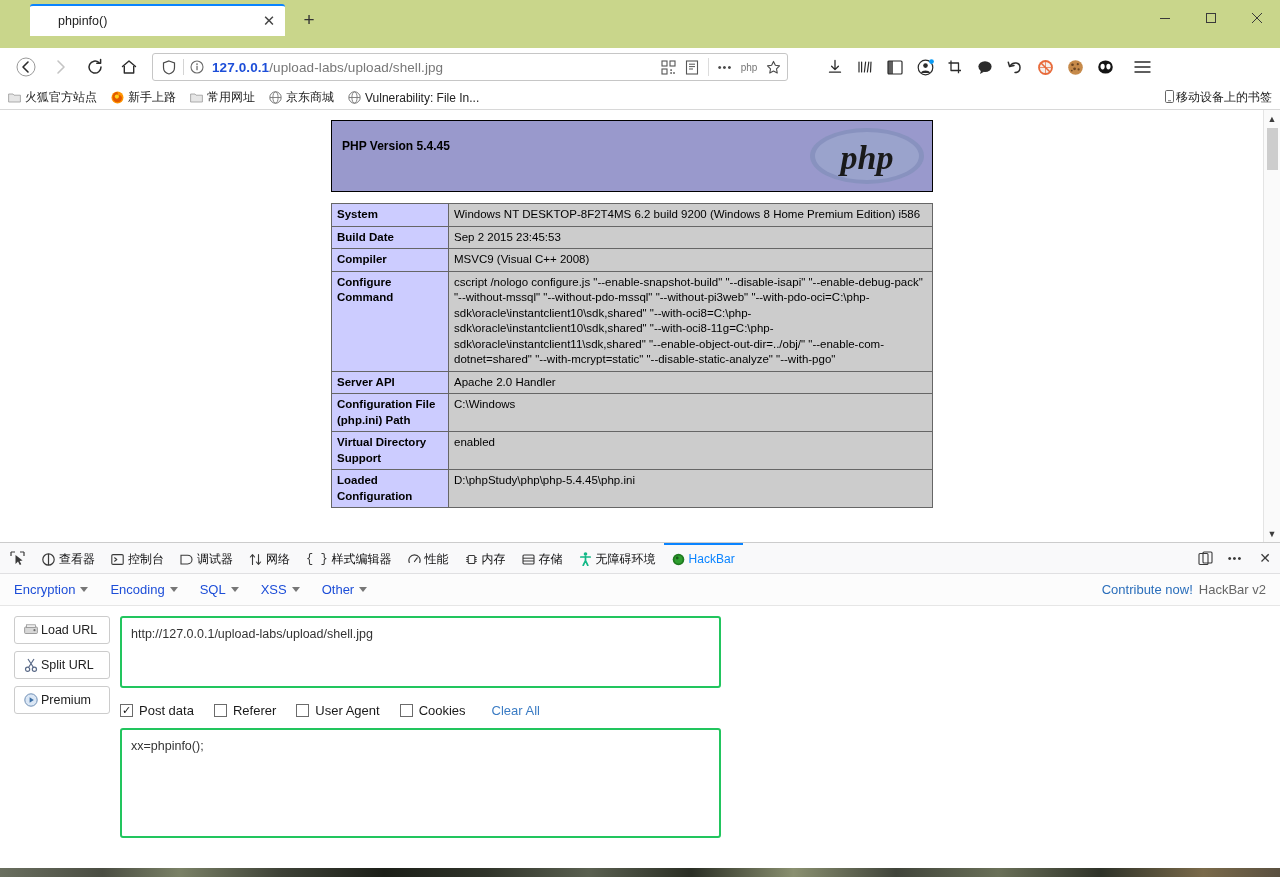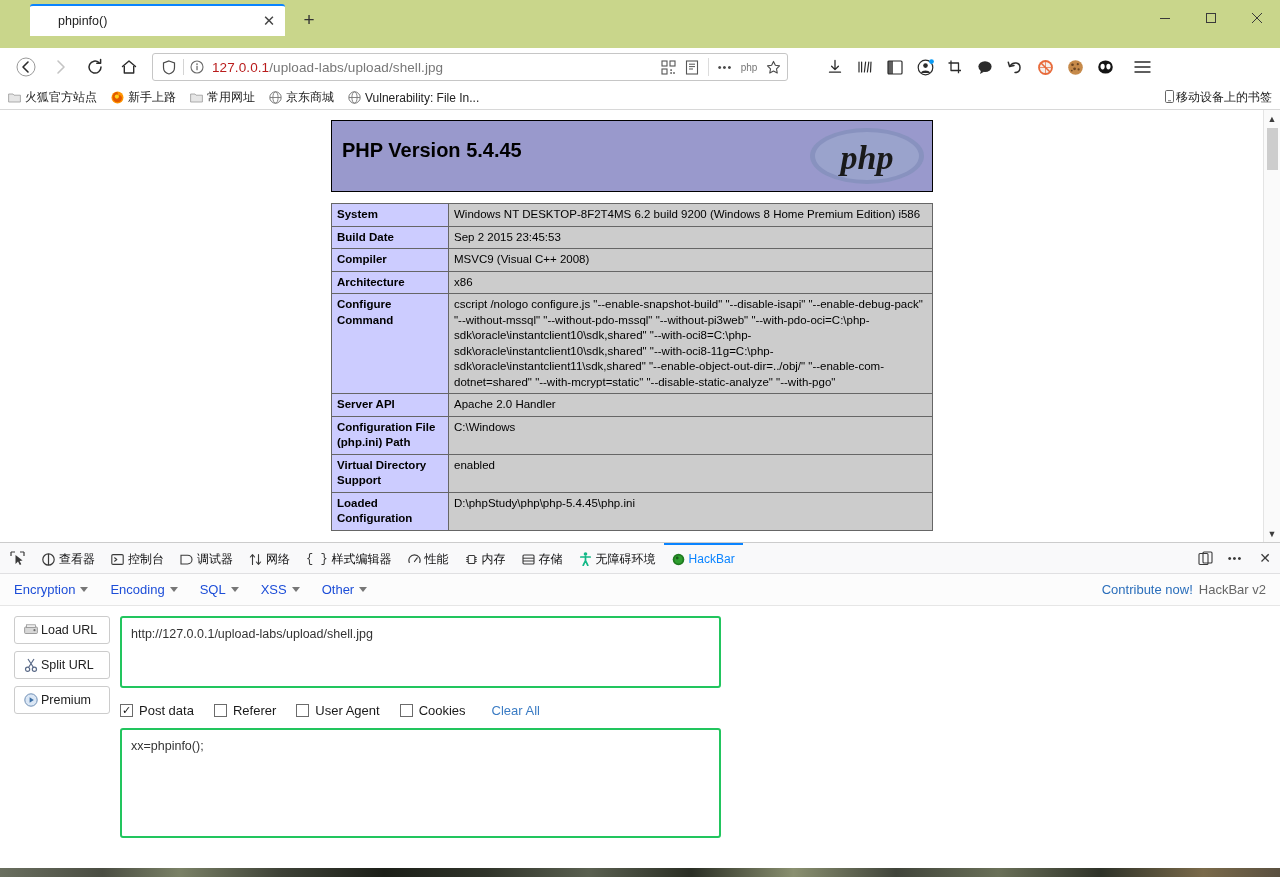--- a/index.html
+++ b/index.html
@@ -67,21 +67,21 @@
     display:flex;align-items:center;padding:0 2px;box-sizing:border-box;
     max-width:636px;
   }
   #urlbar-shield{width:28px;display:flex;align-items:center;justify-content:center;}
   #urlbar-sep{width:1px;height:16px;background:#d4d4d4;}
   #urlbar-info{width:26px;display:flex;align-items:center;justify-content:center;}
   #url-text{
     flex:1;font-size:13.5px;color:#777;white-space:nowrap;overflow:hidden;
     padding-left:2px;letter-spacing:0.1px;
   }
-  #url-text b{color:#b91c1c;font-weight:400;}
+  #url-text b{color:#1d4ed8;font-weight:700;}
   .url-right-icon{width:24px;height:24px;display:flex;align-items:center;justify-content:center;}
   #urlbar-actions{display:flex;align-items:center;}
   #urlbar-divider{width:1px;height:18px;background:#dcdcdc;margin:0 4px;}
   #toolbar-icons{display:flex;align-items:center;margin-left:26px;}
   .tb-icon{width:30px;height:30px;display:flex;align-items:center;justify-content:center;position:relative;}
   #menu-btn{width:32px;height:30px;display:flex;align-items:center;justify-content:center;margin-left:6px;}
   
   #bookmarks{
     height:24px;background:#fff;display:flex;align-items:center;
     padding:0 6px;box-sizing:border-box;position:relative;
@@ -104,21 +104,21 @@
     border-left:1px solid #e4e4e4;
   }
   .sb-arrow{height:17px;display:flex;align-items:center;justify-content:center;color:#3c3c3c;font-size:9px;}
   #sb-thumb{position:absolute;top:18px;left:3px;width:11px;height:42px;background:#cdcdcd;border-radius:0;}
   
   #phpinfo{width:602px;margin:0 auto;padding-top:10px;font-family:"Liberation Sans",sans-serif;}
   #php-header{
     height:72px;background:#9999cc;border:1px solid #000;
     position:relative;box-sizing:border-box;
   }
-  #php-version{position:absolute;left:10px;top:18px;font-size:20px;font-weight:bold;color:#000;}
+  #php-version{position:absolute;left:10px;top:18px;font-size:12px;font-weight:bold;color:#000;}
   #php-logo{position:absolute;right:6px;top:4px;width:118px;height:62px;}
   #php-table{
     width:100%;border-collapse:collapse;margin-top:11px;
     font-size:11.5px;color:#000;
   }
   #php-table td{border:1px solid #666;padding:3px 5px;vertical-align:top;line-height:1.35;}
   #php-table td.k{background:#ccccff;font-weight:bold;width:106px;}
   #php-table td.v{background:#cccccc;word-break:break-word;}
   
   #devtools{background:#f9f9fa;height:auto;}
@@ -427,24 +427,20 @@
               <td class="k">System</td>
               <td class="v">Windows NT DESKTOP-8F2T4MS 6.2 build 9200 (Windows 8 Home Premium Edition) i586</td>
             </tr>
             <tr>
               <td class="k">Build Date</td>
               <td class="v">Sep 2 2015 23:45:53</td>
             </tr>
             <tr>
               <td class="k">Compiler</td>
               <td class="v">MSVC9 (Visual C++ 2008)</td>
-            </tr>
-            <tr>
-              <td class="k">Architecture</td>
-              <td class="v">x86</td>
             </tr>
             <tr>
               <td class="k">Configure Command</td>
               <td class="v">cscript /nologo configure.js "--enable-snapshot-build" "--disable-isapi" "--enable-debug-pack" "--without-mssql" "--without-pdo-mssql" "--without-pi3web" "--with-pdo-oci=C:\php-sdk\oracle\instantclient10\sdk,shared" "--with-oci8=C:\php-sdk\oracle\instantclient10\sdk,shared" "--with-oci8-11g=C:\php-sdk\oracle\instantclient11\sdk,shared" "--enable-object-out-dir=../obj/" "--enable-com-dotnet=shared" "--with-mcrypt=static" "--disable-static-analyze" "--with-pgo"</td>
             </tr>
             <tr>
               <td class="k">Server API</td>
               <td class="v">Apache 2.0 Handler</td>
             </tr>
             <tr>

